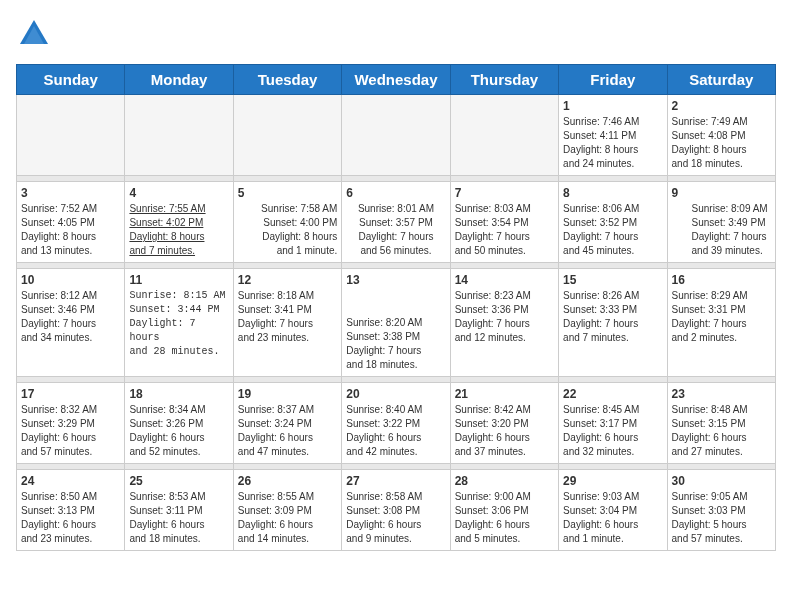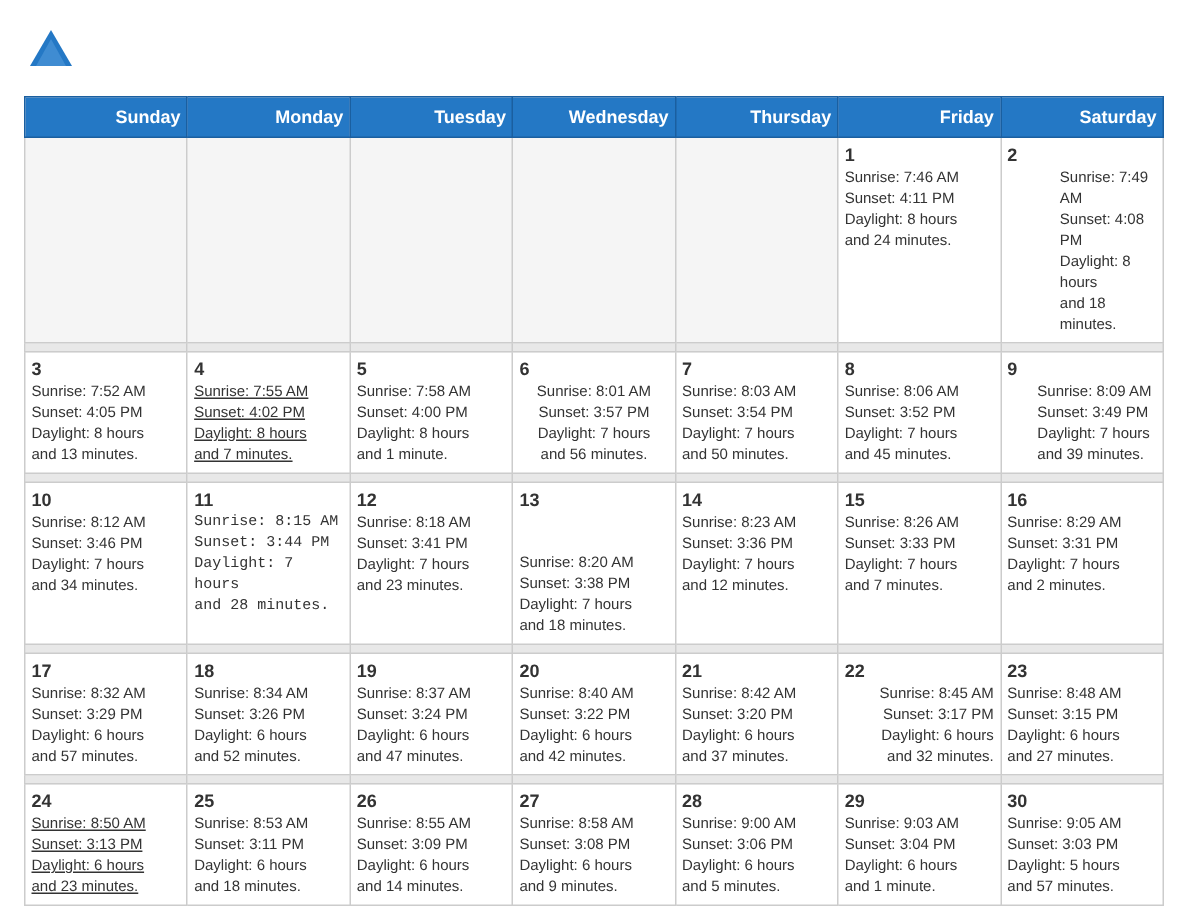--- a/index.html
+++ b/index.html
@@ -52,24 +52,24 @@
       font-size: 14px;
       color: #555;
     }
     .calendar {
       width: 100%;
       border-collapse: collapse;
     }
     .calendar th {
       background: #2478c5;
       color: #fff;
-      font-size: 12px;
+      font-size: 15px;
       font-weight: bold;
       padding: 6px 4px;
-      text-align: right;
+      text-align: center;
       border: 1px solid #1a5fa0;
     }
     .calendar td {
       border: 1px solid #ccc;
       vertical-align: top;
       padding: 4px;
       width: calc(100% / 7);
       min-height: 80px;
       background: #fff;
       font-size: 10px;
@@ -137,21 +137,21 @@
         <td class="empty"></td>
         <td>
           <span class="day-num">1</span>
           <div class="day-info" style="white-space: pre-line;">Sunrise: 7:46 AM
 Sunset: 4:11 PM
 Daylight: 8 hours
 and 24 minutes.</div>
         </td>
         <td>
           <span class="day-num">2</span>
-          <div class="day-info" style="white-space: pre-line; margin-left: 35px;">Sunrise: 7:49 AM
+          <div class="day-info" style="white-space: pre-line;">Sunrise: 7:49 AM
 Sunset: 4:08 PM
 Daylight: 8 hours
 and 18 minutes.</div>
         </td>
       </tr>
       <tr class="row-separator">
         <td></td>
         <td></td>
         <td></td>
         <td></td>
@@ -169,21 +169,21 @@
         </td>
         <td>
           <span class="day-num">4</span>
           <div class="day-info" style="white-space: pre-line; text-decoration: underline;">Sunrise: 7:55 AM
 Sunset: 4:02 PM
 Daylight: 8 hours
 and 7 minutes.</div>
         </td>
         <td>
           <span class="day-num">5</span>
-          <div class="day-info" style="white-space: pre-line;">Sunrise: 7:58 AM
+          <div class="day-info" style="white-space: pre-line; text-align: right;">Sunrise: 7:58 AM
 Sunset: 4:00 PM
 Daylight: 8 hours
 and 1 minute.</div>
         </td>
         <td>
           <span class="day-num">6</span>
           <div class="day-info" style="white-space: pre-line; text-align: center;">Sunrise: 8:01 AM
 Sunset: 3:57 PM
 Daylight: 7 hours
 and 56 minutes.</div>
@@ -310,21 +310,21 @@
         </td>
         <td>
           <span class="day-num">21</span>
           <div class="day-info" style="white-space: pre-line;">Sunrise: 8:42 AM
 Sunset: 3:20 PM
 Daylight: 6 hours
 and 37 minutes.</div>
         </td>
         <td>
           <span class="day-num">22</span>
-          <div class="day-info" style="white-space: pre-line; text-align: right;">Sunrise: 8:45 AM
+          <div class="day-info" style="white-space: pre-line;">Sunrise: 8:45 AM
 Sunset: 3:17 PM
 Daylight: 6 hours
 and 32 minutes.</div>
         </td>
         <td>
           <span class="day-num">23</span>
           <div class="day-info" style="white-space: pre-line;">Sunrise: 8:48 AM
 Sunset: 3:15 PM
 Daylight: 6 hours
 and 27 minutes.</div>
@@ -335,21 +335,21 @@
         <td></td>
         <td></td>
         <td></td>
         <td></td>
         <td></td>
         <td></td>
       </tr>
       <tr>
         <td>
           <span class="day-num">24</span>
-          <div class="day-info" style="white-space: pre-line; text-decoration: underline;">Sunrise: 8:50 AM
+          <div class="day-info" style="white-space: pre-line;">Sunrise: 8:50 AM
 Sunset: 3:13 PM
 Daylight: 6 hours
 and 23 minutes.</div>
         </td>
         <td>
           <span class="day-num">25</span>
           <div class="day-info" style="white-space: pre-line;">Sunrise: 8:53 AM
 Sunset: 3:11 PM
 Daylight: 6 hours
 and 18 minutes.</div>

